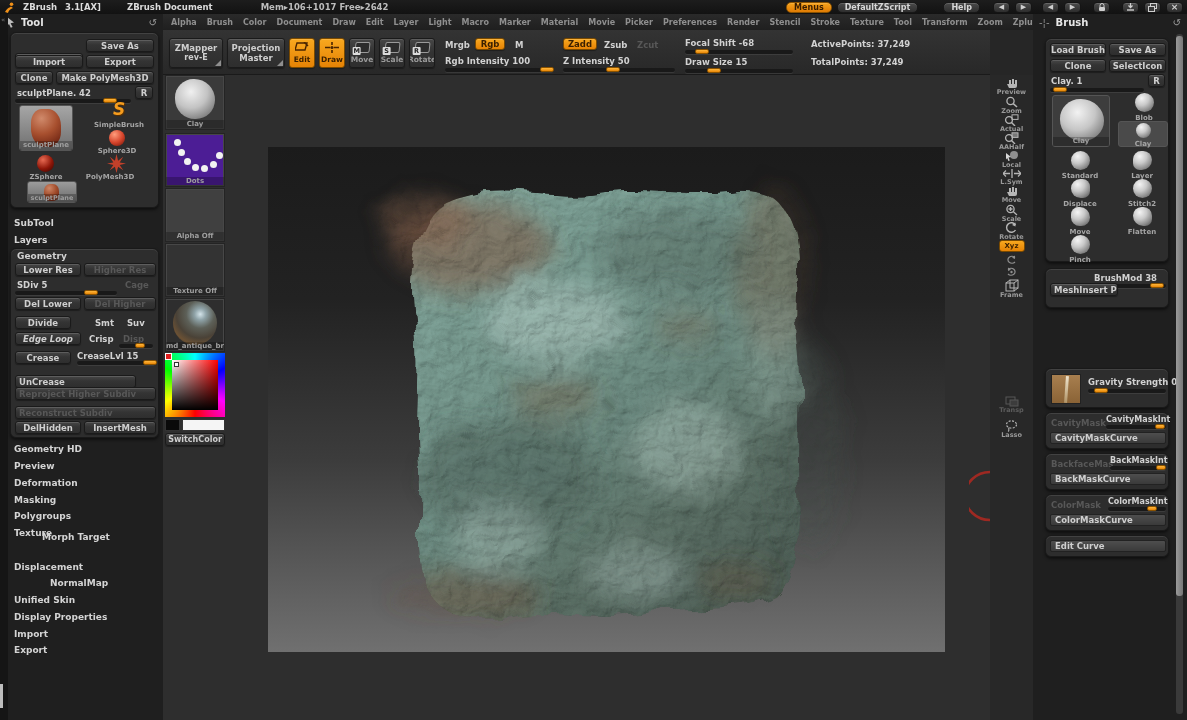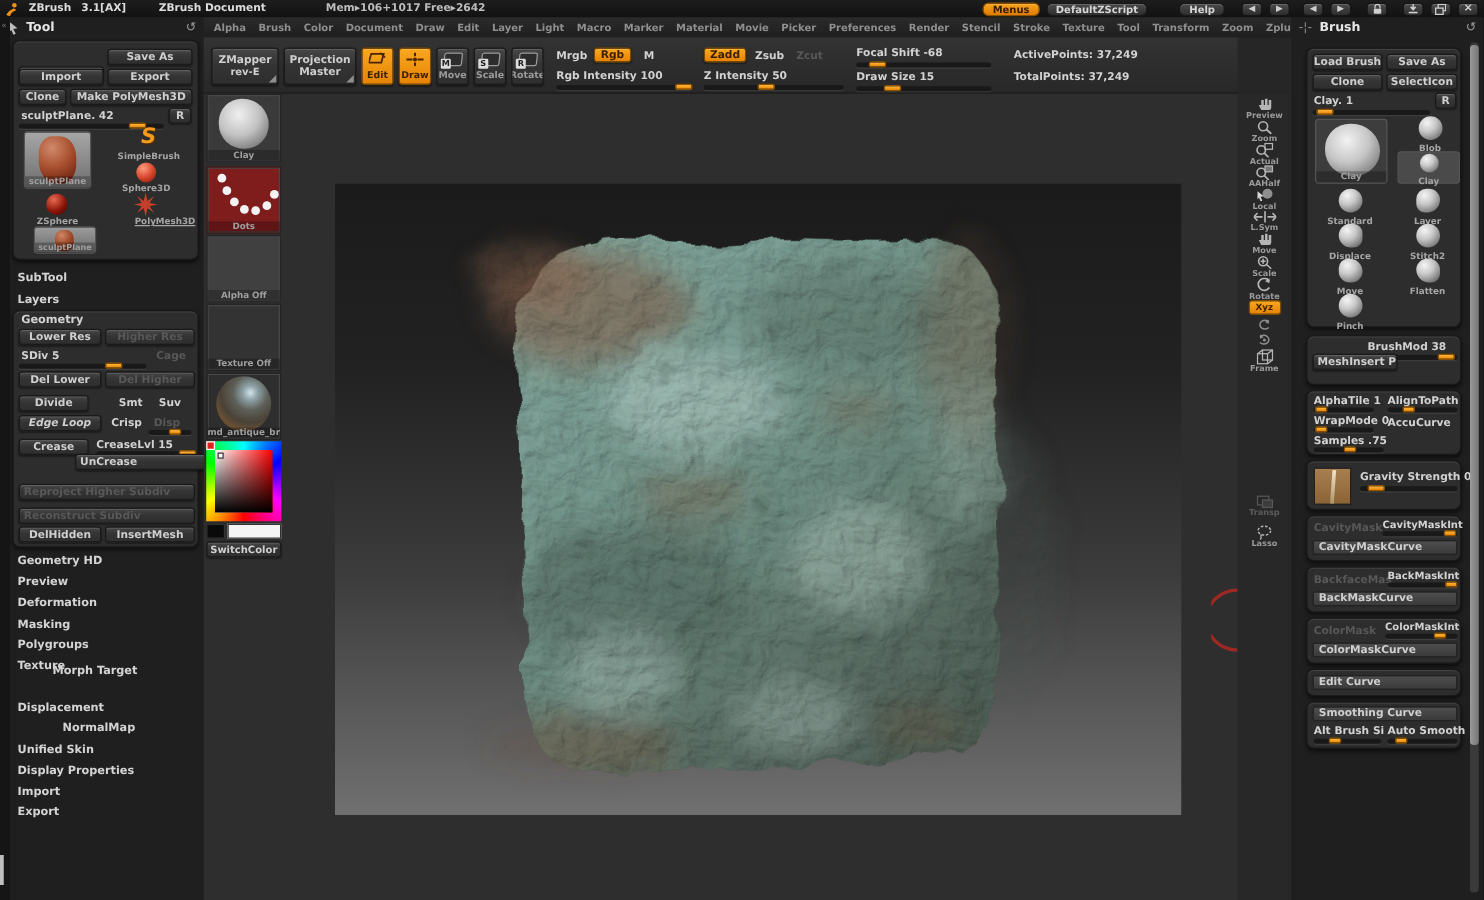--- a/index.html
+++ b/index.html
@@ -200,21 +200,21 @@
       <div class="lbl7" style="left:76px; top:88px; width:64px;">SimpleBrush</div>
       <div class="sph" style="left:98px; top:97px; width:16px; height:16px;
         background:radial-gradient(circle at 35% 28%, #ff9c7c, #d6452c 52%, #7e1a0c 92%);"></div>
       <div class="lbl7" style="left:80px; top:114px; width:52px;">Sphere3D</div>
       <div class="sph" style="left:26px; top:122px; width:17px; height:17px;
         background:radial-gradient(circle at 35% 28%, #e86a52, #8e1608 55%, #3a0500 95%);"></div>
       <div class="lbl7" style="left:10px; top:140px; width:50px;">ZSphere</div>
       <svg class="abs" style="left:96px; top:121px;" width="19" height="19" viewBox="0 0 18 18">
         <polygon points="9,0 10.5,6.5 15.4,2.6 12,8 18,9 12,10.5 15.4,15.4 10.5,12 9,18 7.5,12 2.6,15.4 6,10.5 0,9 6,8 2.6,2.6 7.5,6.5" fill="#c2402a"></polygon>
       </svg>
-      <div class="lbl7" style="left:96px; top:140px; width:50px;text-decoration:underline;">PolyMesh3D</div>
+      <div class="lbl7" style="left:74px; top:140px; width:50px;">PolyMesh3D</div>
       <div class="thumb-sel" style="left:16px; top:148px; width:50px; height:22px; background:linear-gradient(#9c9c9c,#6a6a6a);">
         <div class="abs" style="left:16px; top:2px; width:15px; height:17px; border-radius:40%;
           background:radial-gradient(circle at 35% 25%, #cf8767, #a24d2c 45%, #6f2513 85%);"></div>
         <div class="tray-lbl" style="height:8px; font-size:6.5px; line-height:8px;">sculptPlane</div>
       </div>
     </div>
 
     <div class="sec" style="top:188px;">SubTool</div>
     <div class="sec" style="top:205px;">Layers</div>
 
@@ -236,21 +236,21 @@
       <div class="slab" style="left:78px; top:85px;">Crisp</div>
       <div class="slab dim" style="left:112px; top:85px;">Disp</div>
       <div class="track" style="left:108px; top:95px; width:34px;">
           <div class="handle" style="left:48%; width:10px;"></div>
         </div>
       <div class="btn" style="left:4px; top:102px; width:56px;">Crease</div>
       <div class="slab" style="left:66px; top:102px;">CreaseLvl 15</div>
       <div class="track" style="left:66px; top:112px; width:78px;">
           <div class="handle" style="left:85%;"></div>
         </div>
-      <div class="btn left" style="left:4px; top:114px; width:121px;margin-left:45px;">UnCrease</div>
+      <div class="btn left" style="left:4px; top:126px; width:121px;">UnCrease</div>
       <div class="btn dim left" style="left:4px; top:138px; width:141px;">Reproject Higher Subdiv</div>
       <div class="btn dim left" style="left:4px; top:157px; width:141px;">Reconstruct Subdiv</div>
       <div class="btn" style="left:4px; top:172px; width:66px;">DelHidden</div>
       <div class="btn" style="left:73px; top:172px; width:72px;">InsertMesh</div>
     </div>
 
     <div class="sec" style="top:414px;">Geometry HD</div>
     <div class="sec" style="top:431px;">Preview</div>
     <div class="sec" style="top:448px;">Deformation</div>
     <div class="sec" style="top:465px;">Masking</div>
@@ -338,21 +338,21 @@
     <div class="slab" style="left:648px; top:27px;">TotalPoints: 37,249</div>
   </div>
 
   <div class="viewport">
 
     <div class="tray-item" style="top:0; height:55px;">
       <div class="abs" style="left:9px; top:3px; width:40px; height:40px; border-radius:46% 52% 48% 50%;
         background:radial-gradient(circle at 40% 32%, #f0f0f0, #c3c3c3 45%, #828282 78%, #4c4c4c 100%);"></div>
       <div class="tray-lbl">Clay</div>
     </div>
-    <div class="tray-item" style="top:58px; height:54px; background:#7f1d1d;">
+    <div class="tray-item" style="top:58px; height:54px; background:#4c1d95;">
       <div class="abs" style="left:8px; top:5px; width:7px; height:7px; border-radius:50%; background:#f2f2f2;"></div>
       <div class="abs" style="left:12px; top:15px; width:7px; height:7px; border-radius:50%; background:#f2f2f2;"></div>
       <div class="abs" style="left:18px; top:24px; width:7px; height:7px; border-radius:50%; background:#f2f2f2;"></div>
       <div class="abs" style="left:26px; top:30px; width:7px; height:7px; border-radius:50%; background:#f2f2f2;"></div>
       <div class="abs" style="left:35px; top:31px; width:7px; height:7px; border-radius:50%; background:#f2f2f2;"></div>
       <div class="abs" style="left:44px; top:27px; width:7px; height:7px; border-radius:50%; background:#f2f2f2;"></div>
       <div class="abs" style="left:50px; top:18px; width:7px; height:7px; border-radius:50%; background:#f2f2f2;"></div>
       <div class="tray-lbl">Dots</div>
     </div>
     <div class="tray-item" style="top:113px; height:54px; background:#404040;">
@@ -599,39 +599,20 @@
     </div>
 
     <div class="gbox" style="left:12px; top:238px; width:124px; height:40px;">
       <div class="slab" style="left:48px; top:4px;">BrushMod 38</div>
       <div class="track" style="left:48px; top:15px; width:72px;">
           <div class="handle" style="left:78%;"></div>
         </div>
       <div class="btn left" style="left:4px; top:14px; width:66px; width:68px;">MeshInsert P</div>
     </div>
 
-    <div class="gbox" style="left:12px; top:282px; width:124px; height:52px;">
-      <div class="slab" style="left:5px; top:3px;">AlphaTile 1</div>
-      <div class="track" style="left:5px; top:13px; width:48px;">
-          <div class="handle" style="left:2%; width:10px;"></div>
-        </div>
-      <div class="slab" style="left:64px; top:3px;">AlignToPath</div>
-      <div class="track" style="left:64px; top:13px; width:56px;">
-          <div class="handle" style="left:22%; width:10px;"></div>
-        </div>
-      <div class="slab" style="left:5px; top:19px;">WrapMode 0</div>
-      <div class="track" style="left:5px; top:29px; width:48px;">
-          <div class="handle" style="left:2%; width:10px;"></div>
-        </div>
-      <div class="slab" style="left:64px; top:21px;">AccuCurve</div>
-      <div class="slab" style="left:5px; top:35px;">Samples .75</div>
-      <div class="track" style="left:5px; top:45px; width:56px;">
-          <div class="handle" style="left:42%; width:10px;"></div>
-        </div>
-    </div>
 
     <div class="gbox" style="left:12px; top:338px; width:124px; height:40px;">
       <div class="abs" style="left:5px; top:5px; width:30px; height:30px; background:linear-gradient(#a87f4f,#8a6336); border:1px solid #222;">
         <div class="abs" style="left:13px; top:1px; width:3px; height:27px; background:linear-gradient(#efe4cd,#b09467); transform:rotate(4deg);"></div>
       </div>
       <div class="slab" style="left:42px; top:8px;">Gravity Strength 0</div>
       <div class="track" style="left:42px; top:20px; width:78px;">
           <div class="handle" style="left:8%;"></div>
         </div>
     </div>
@@ -660,30 +641,19 @@
       <div class="track" style="left:62px; top:12px; width:58px;">
           <div class="handle" style="left:68%; width:10px;"></div>
         </div>
       <div class="bar-btn" style="left:4px; top:19px; width:116px;">ColorMaskCurve</div>
     </div>
 
     <div class="gbox" style="left:12px; top:505px; width:124px; height:22px;">
       <div class="bar-btn" style="left:4px; top:4px; width:116px;">Edit Curve</div>
     </div>
 
-    <div class="gbox" style="left:12px; top:531px; width:124px; height:38px;">
-      <div class="bar-btn" style="left:4px; top:3px; width:116px;">Smoothing Curve</div>
-      <div class="slab" style="left:5px; top:18px;">Alt Brush Si</div>
-      <div class="track" style="left:5px; top:29px; width:54px;">
-          <div class="handle" style="left:22%; width:10px;"></div>
-        </div>
-      <div class="slab" style="left:64px; top:18px;">Auto Smooth</div>
-      <div class="track" style="left:64px; top:29px; width:56px;">
-          <div class="handle" style="left:10%; width:10px;"></div>
-        </div>
-    </div>
 
     <div class="abs" style="left:143px; top:4px; width:7px; height:680px; background:#3a3a3a; border-radius:3px;">
       <div class="abs" style="left:0; top:2px; width:7px; height:560px; background:linear-gradient(90deg,#9a9a9a,#777); border-radius:3px;"></div>
     </div>
   </div>
 
 </div>
 
 </body></html>

